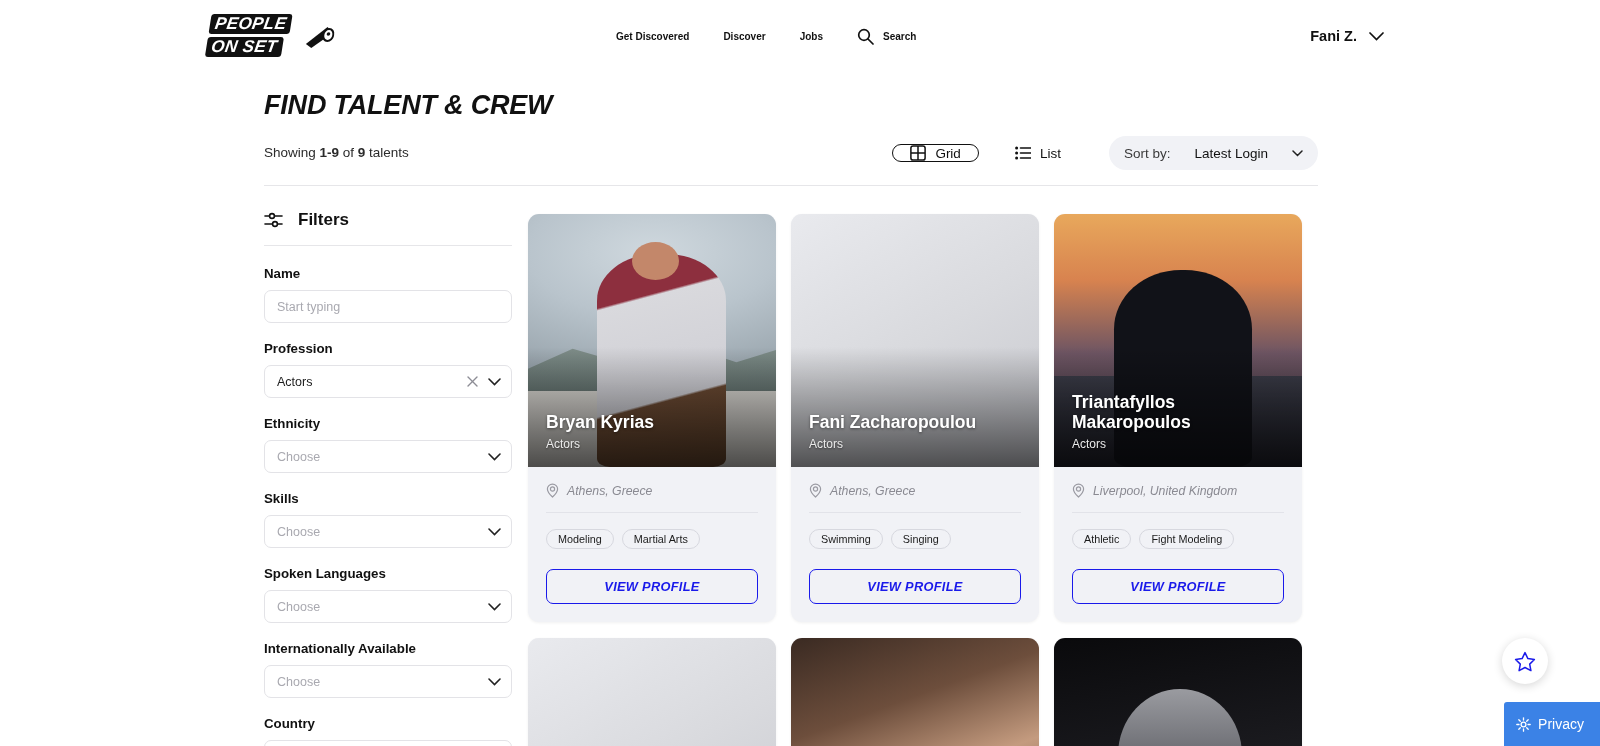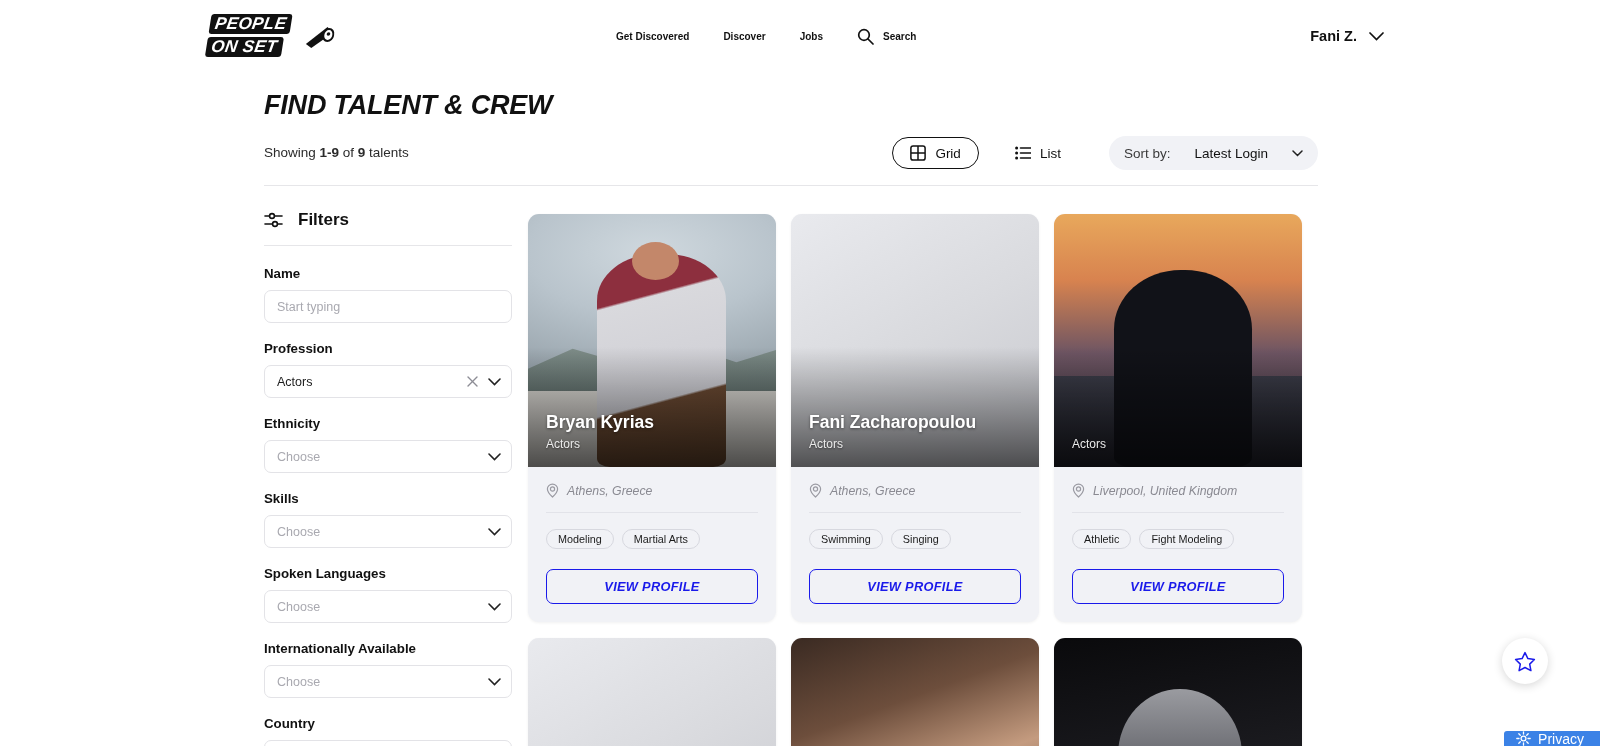--- a/index.html
+++ b/index.html
@@ -69,21 +69,21 @@
     font-size: 13.5px; color: #2b2b2b;
   }
   .showing b { font-weight: 700; }
 
   .toolbar-right {
     position: absolute; right: 282px; top: 136px;
     display: flex; align-items: center; gap: 0;
   }
   .view-btn {
     display: flex; align-items: center; gap: 9px;
-    height: 32px; padding: 0 17px;
+    height: 18px; padding: 0 17px;
     border-radius: 18px;
     font-size: 13.5px; color: #111;
     background: #fff;
   }
   .view-btn.active { border: 1.6px solid #111; font-weight: 500; }
   .view-btn.inactive { border: 1.6px solid transparent; margin-left: 18px; }
 
   .sort-box {
     margin-left: 30px;
     display: flex; align-items: center; gap: 24px;
@@ -259,21 +259,21 @@
   
   .fab {
     position: absolute; right: 52px; bottom: 62px;
     width: 46px; height: 46px; border-radius: 50%;
     background: #fff;
     box-shadow: 0 2px 10px rgba(0,0,0,0.16);
     display: flex; align-items: center; justify-content: center;
   }
   .privacy {
     position: absolute; right: 0; bottom: 0;
-    height: 15px; padding: 0 16px 0 12px;
+    height: 44px; padding: 0 16px 0 12px;
     background: #3b82e6;
     color: #fff;
     font-size: 14px;
     display: flex; align-items: center; gap: 7px;
     border-radius: 3px 0 0 0;
   }
   svg { display: block; }
 </style>
 </head>
 <body>
@@ -533,20 +533,21 @@
   </article>
 
   <article class="card">
     <div class="card-photo">
       <div class="photo-fill ph-tria">
         <div class="ph-tria-sea"></div>
         <div class="ph-tria-fig"></div>
       </div>
       <div class="photo-scrim"></div>
       <div class="card-ident">
+        <div class="card-name">Triantafyllos Makaropoulos</div>
         <div class="card-role">Actors</div>
       </div>
     </div>
     <div class="card-loc">
       <span>
         <svg width="13" height="15" viewBox="0 0 13 15">
           <path d="M6.5 1.2 C3.6 1.2 1.4 3.4 1.4 6 C1.4 9.3 6.5 14 6.5 14 C6.5 14 11.6 9.3 11.6 6 C11.6 3.4 9.4 1.2 6.5 1.2 Z" fill="none" stroke="#9a9aa2" stroke-width="1.2"></path>
           <circle cx="6.5" cy="6" r="2.1" fill="none" stroke="#9a9aa2" stroke-width="1.2"></circle>
         </svg>
       </span>

